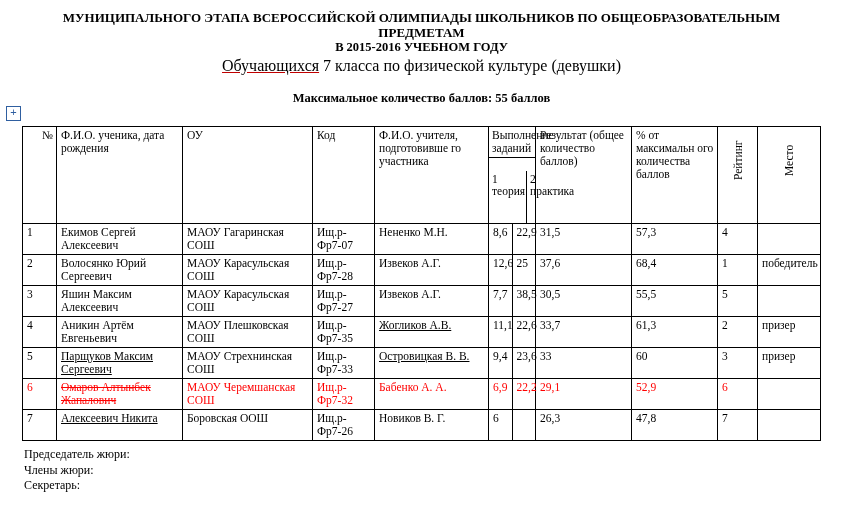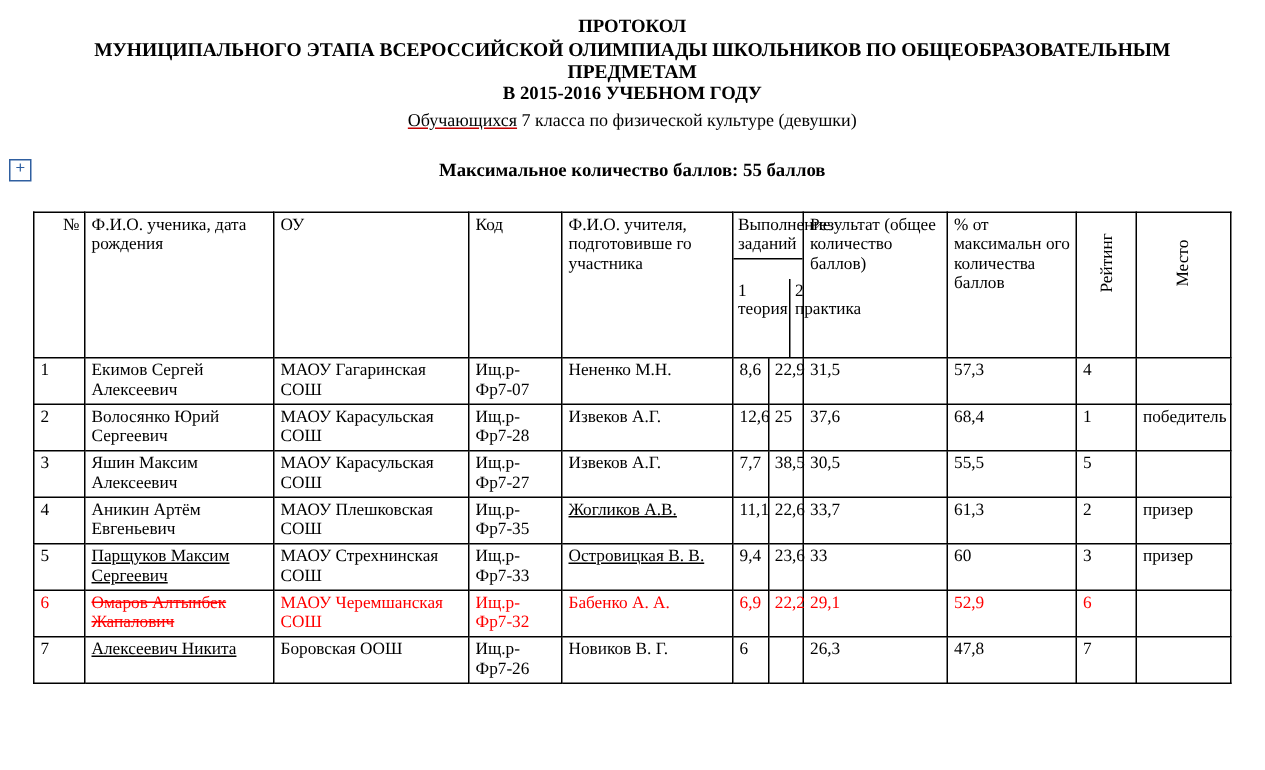--- a/index.html
+++ b/index.html
@@ -26,21 +26,21 @@
   }
   .title-line {
     font-weight: bold;
     font-size: 12.5px;
     line-height: 15px;
   }
   .title-line.big {
     font-size: 13px;
   }
   .subtitle-line {
-    font-size: 12px;
+    font-size: 16px;
     line-height: 17px;
     margin-top: 2px;
   }
   .underline-red {
     text-decoration: underline;
     text-decoration-color: #c00000;
   }
   .max-points {
     text-align: center;
     font-weight: bold;
@@ -139,21 +139,20 @@
   }
 </style>
 </head>
 <body>
 
 <div class="page">
 
   <div class="anchor-mark"></div>
 
   <div class="header-block">
-    <div class="title-line">ПРОТОКОЛ</div>
     <div class="title-line big" style="padding:0 60px;">МУНИЦИПАЛЬНОГО ЭТАПА ВСЕРОССИЙСКОЙ ОЛИМПИАДЫ ШКОЛЬНИКОВ ПО ОБЩЕОБРАЗОВАТЕЛЬНЫМ ПРЕДМЕТАМ</div>
     <div class="title-line">В 2015-2016 УЧЕБНОМ ГОДУ</div>
     <div class="subtitle-line">
       <span class="underline-red">Обучающихся</span><span> 7 класса по физической культуре (девушки)</span>
     </div>
   </div>
 
   <div class="max-points">Максимальное количество баллов: 55 баллов</div>
 
   <div class="table-wrap">
@@ -271,14 +270,19 @@
           <td class="t2-col"></td>
           <td class="res-col">26,3</td>
           <td class="pct-col">47,8</td>
           <td class="rating-col">7</td>
           <td class="place-col"></td>
         </tr>
       </tbody>
     </table>
   </div>
 
+  <div class="footer">
+    <div>Председатель жюри:</div>
+    <div>Члены жюри:</div>
+    <div>Секретарь:</div>
+  </div>
 
 </div>
 
 </body></html>

